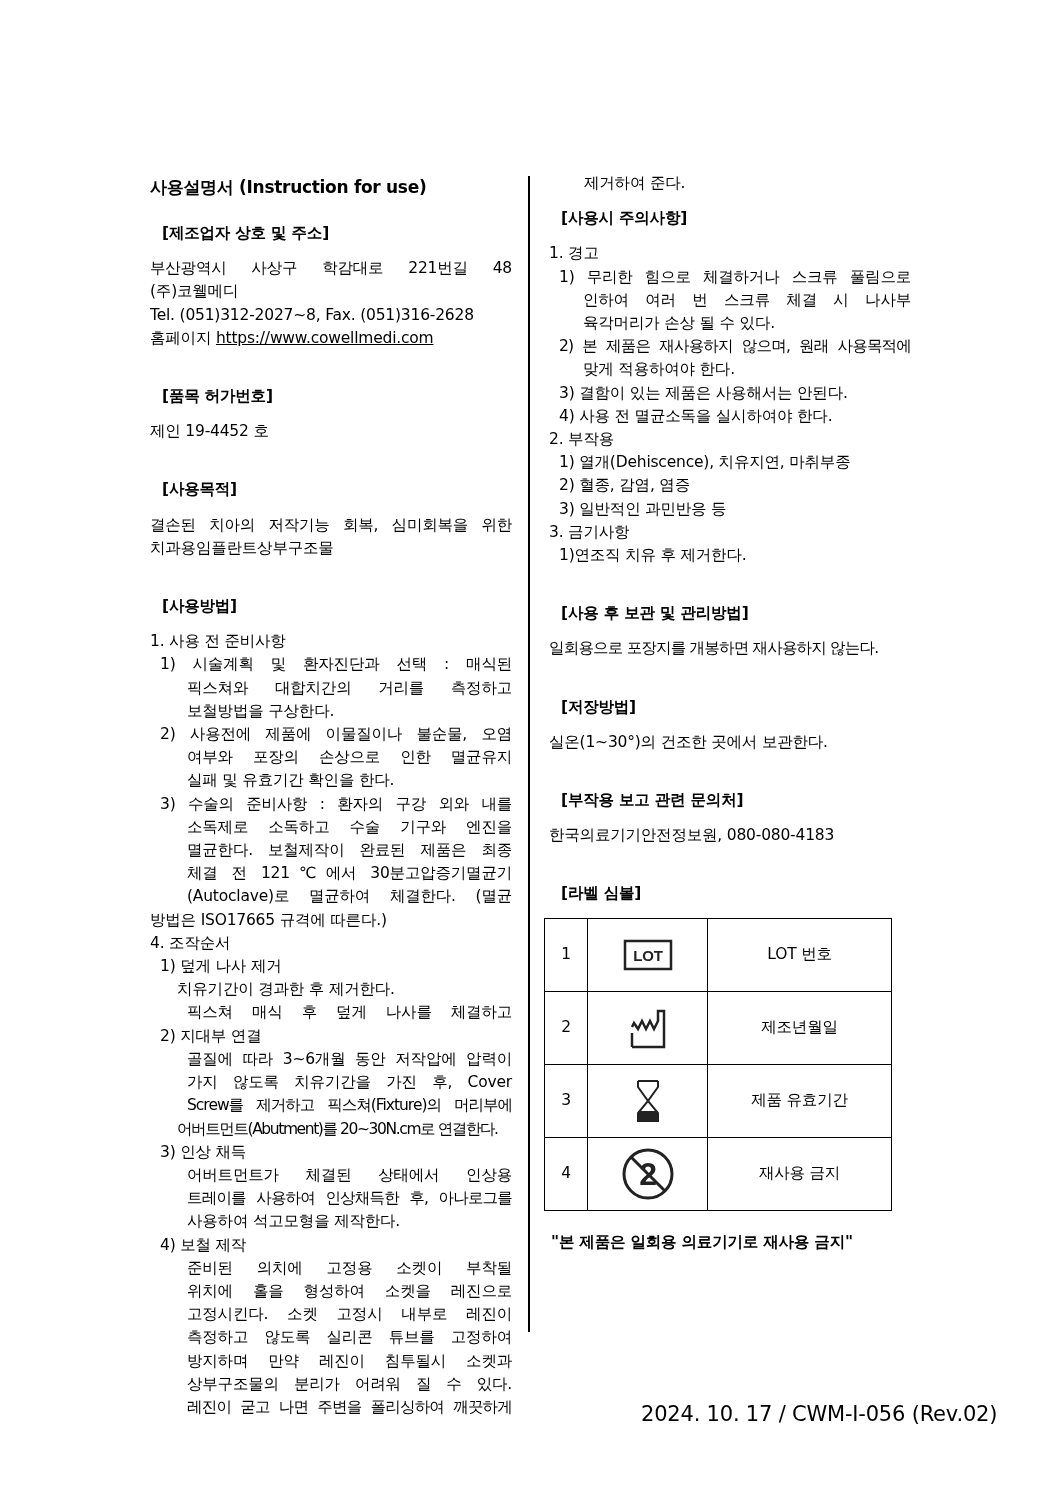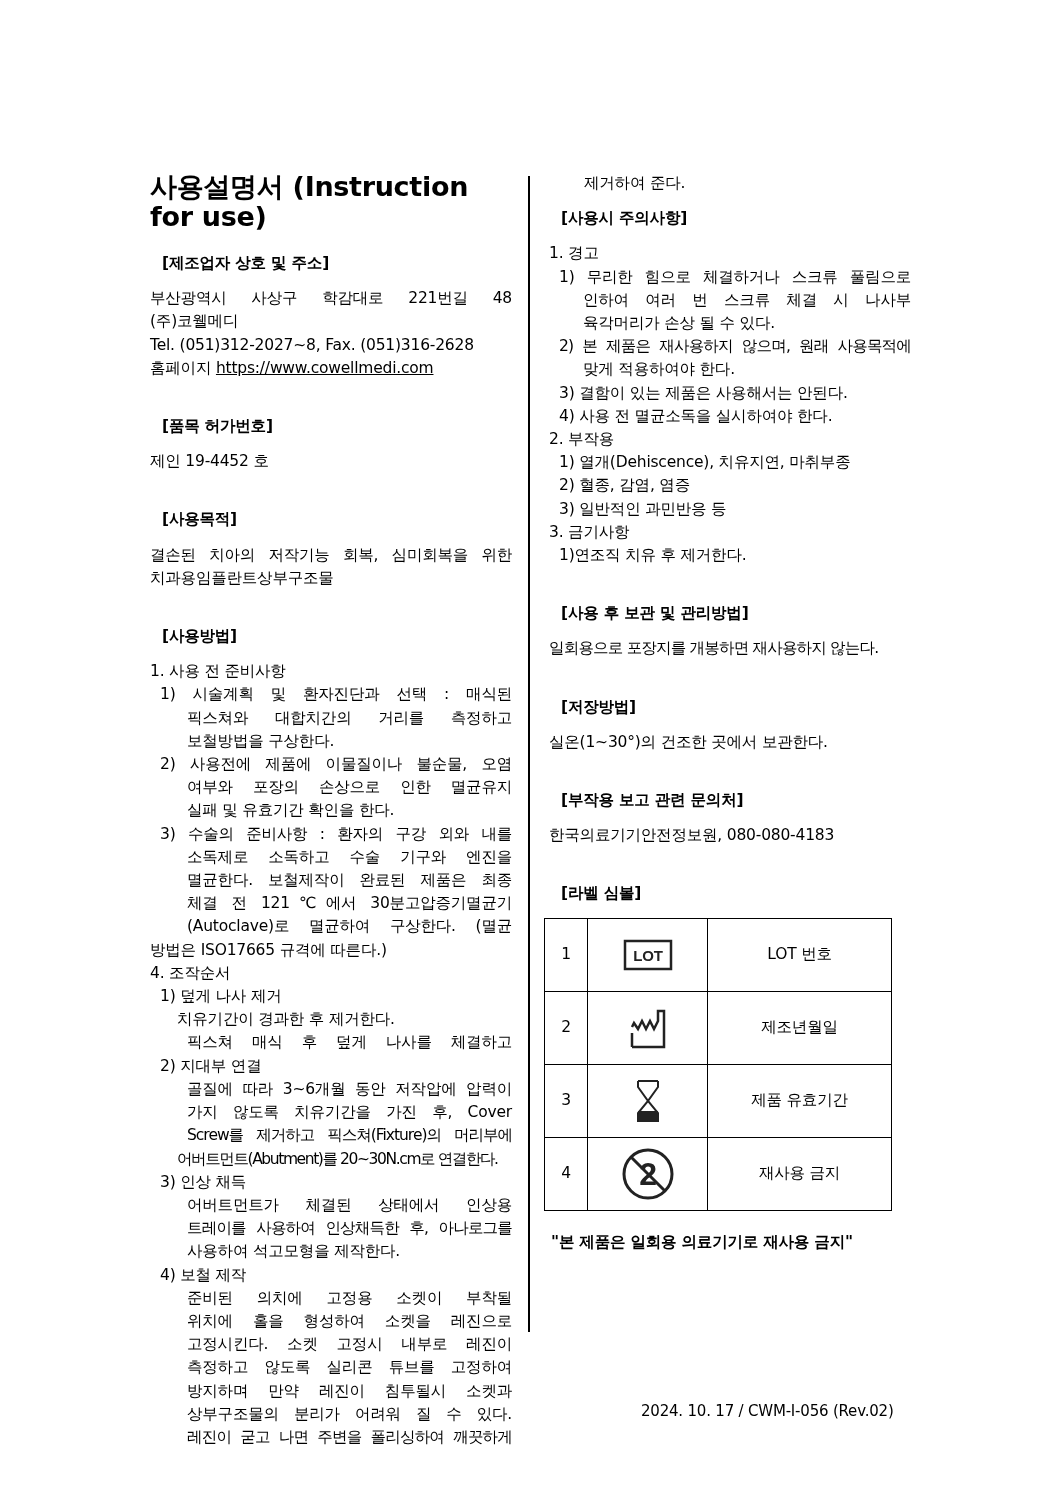--- a/index.html
+++ b/index.html
@@ -13,21 +13,21 @@
     font-size: 15.5px; line-height: 23.2px;
     letter-spacing: -0.2px;
   }
   .col-left { left: 150px; width: 362px; }
   .col-right { left: 549px; width: 362px; }
   .divider {
     position: absolute; left: 528px; top: 176px; width: 0; height: 1156px;
     border-left: 2px solid #000;
   }
   .title {
-    font-size: 27px; font-weight: bold; line-height: 30px;
+    font-size: 17px; font-weight: bold; line-height: 30px;
     margin: 0 0 20px 0; letter-spacing: -0.3px;
   }
   .sec-head { font-weight: bold; margin: 12px; }
   .gap { height: 23px; }
   .line { margin: 0; white-space: nowrap; }
   .just { text-align: justify; text-align-last: justify; white-space: normal; }
   .i1 { padding-left: 10px; }
   .i2 { padding-left: 37px; }
   .i15 { padding-left: 27px; }
   .link { text-decoration: underline; }
@@ -36,21 +36,21 @@
     width: 348px;
   }
   .sym-table td {
     border: 1.5px solid #000; height: 70px; text-align: center;
     vertical-align: middle; font-size: 15.5px;
   }
   .sym-table td.num { width: 40px; }
   .sym-table td.icon { width: 117px; }
   .warning { font-weight: bold; margin-top: 20px; margin-left: 2px; }
   .footer {
-    position: absolute; left: 641px; top: 1402px; font-size: 15px;
+    position: absolute; left: 641px; top: 1402px; font-size: 21px;
     letter-spacing: -0.2px;
   }
   svg { display: block; margin: 0 auto; }
 </style>
 </head>
 <body>
 
 <div class="divider"></div>
 
 <div class="col col-left">
@@ -90,21 +90,21 @@
     <p class="line i2">보철방법을 구상한다.</p>
 
     <p class="line just i1">2) 사용전에 제품에 이물질이나 불순물, 오염</p>
     <p class="line just i2">여부와 포장의 손상으로 인한 멸균유지</p>
     <p class="line i2">실패 및 유효기간 확인을 한다.</p>
 
     <p class="line just i1">3) 수술의 준비사항 : 환자의 구강 외와 내를</p>
     <p class="line just i2">소독제로 소독하고 수술 기구와 엔진을</p>
     <p class="line just i2">멸균한다. 보철제작이 완료된 제품은 최종</p>
     <p class="line just i2">체결 전 121℃에서 30분고압증기멸균기</p>
-    <p class="line just i2">(Autoclave)로 멸균하여 구상한다. (멸균</p>
+    <p class="line just i2">(Autoclave)로 멸균하여 체결한다. (멸균</p>
     <p class="line">방법은 ISO17665 규격에 따른다.)</p>
 
     <p class="line">4. 조작순서</p>
 
     <p class="line i1">1) 덮게 나사 제거</p>
     <p class="line i15">치유기간이 경과한 후 제거한다.</p>
     <p class="line just i2">픽스쳐 매식 후 덮게 나사를 체결하고</p>
 
     <p class="line i1">2) 지대부 연결</p>
     <p class="line just i2">골질에 따라 3~6개월 동안 저작압에 압력이</p>

